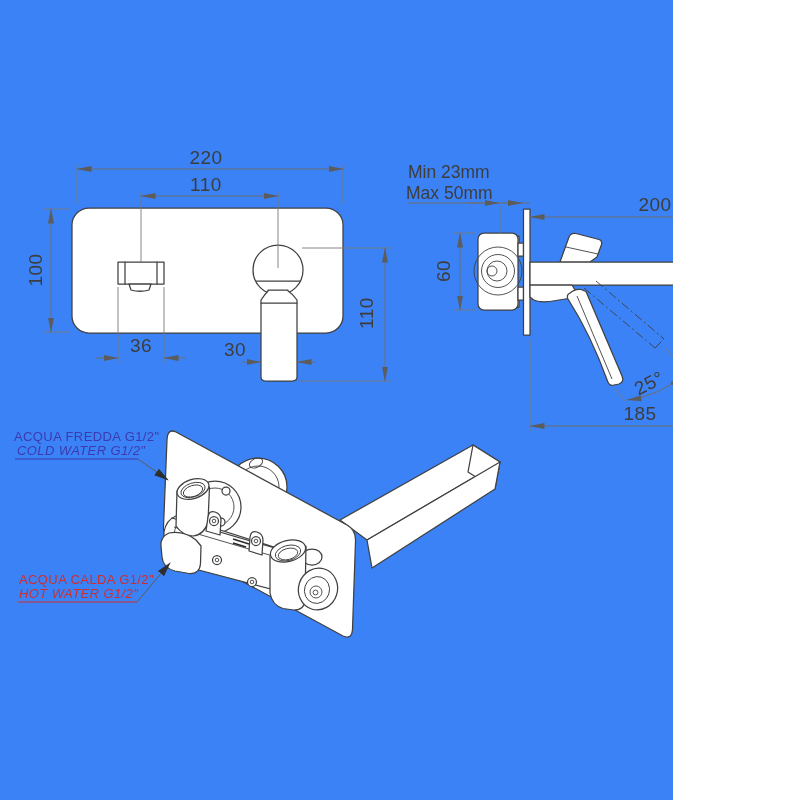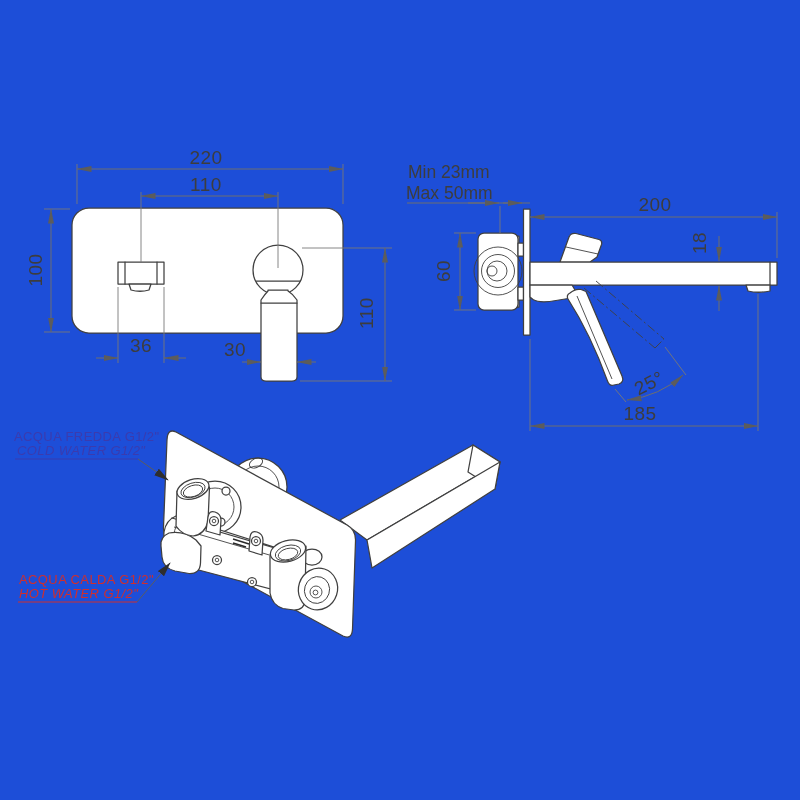--- a/index.html
+++ b/index.html
@@ -1,16 +1,16 @@
 <!DOCTYPE html>
 <html><head>
 <meta charset="utf-8">
 <style>
   html,body{margin:0;padding:0;background:#fff;}
-  .sheet{position:relative;width:800px;height:800px;background:#1d4ed8;overflow:hidden;
+  .sheet{position:relative;width:673px;height:800px;background:#3b82f6;overflow:hidden;
          font-family:"Liberation Sans",sans-serif;text-align:center;}
   svg text{font-family:"Liberation Sans",sans-serif;}
   .dim-text{fill:#3d3d3d;font-size:19px;letter-spacing:0.5px;}
   .note-text{fill:#3d3d3d;font-size:17.5px;}
   .part{fill:#ffffff;stroke:#404040;stroke-width:1.25;stroke-linejoin:round;stroke-linecap:round;}
   .partline{fill:none;stroke:#404040;stroke-width:1.25;stroke-linejoin:round;stroke-linecap:round;}
   .thin{fill:none;stroke:#404040;stroke-width:0.9;}
   .dim{fill:none;stroke:#6e6e6e;stroke-width:1;}
   .ext{fill:none;stroke:#787878;stroke-width:0.9;}
   .lbl-cold{font-size:13px;letter-spacing:0.4px;}

